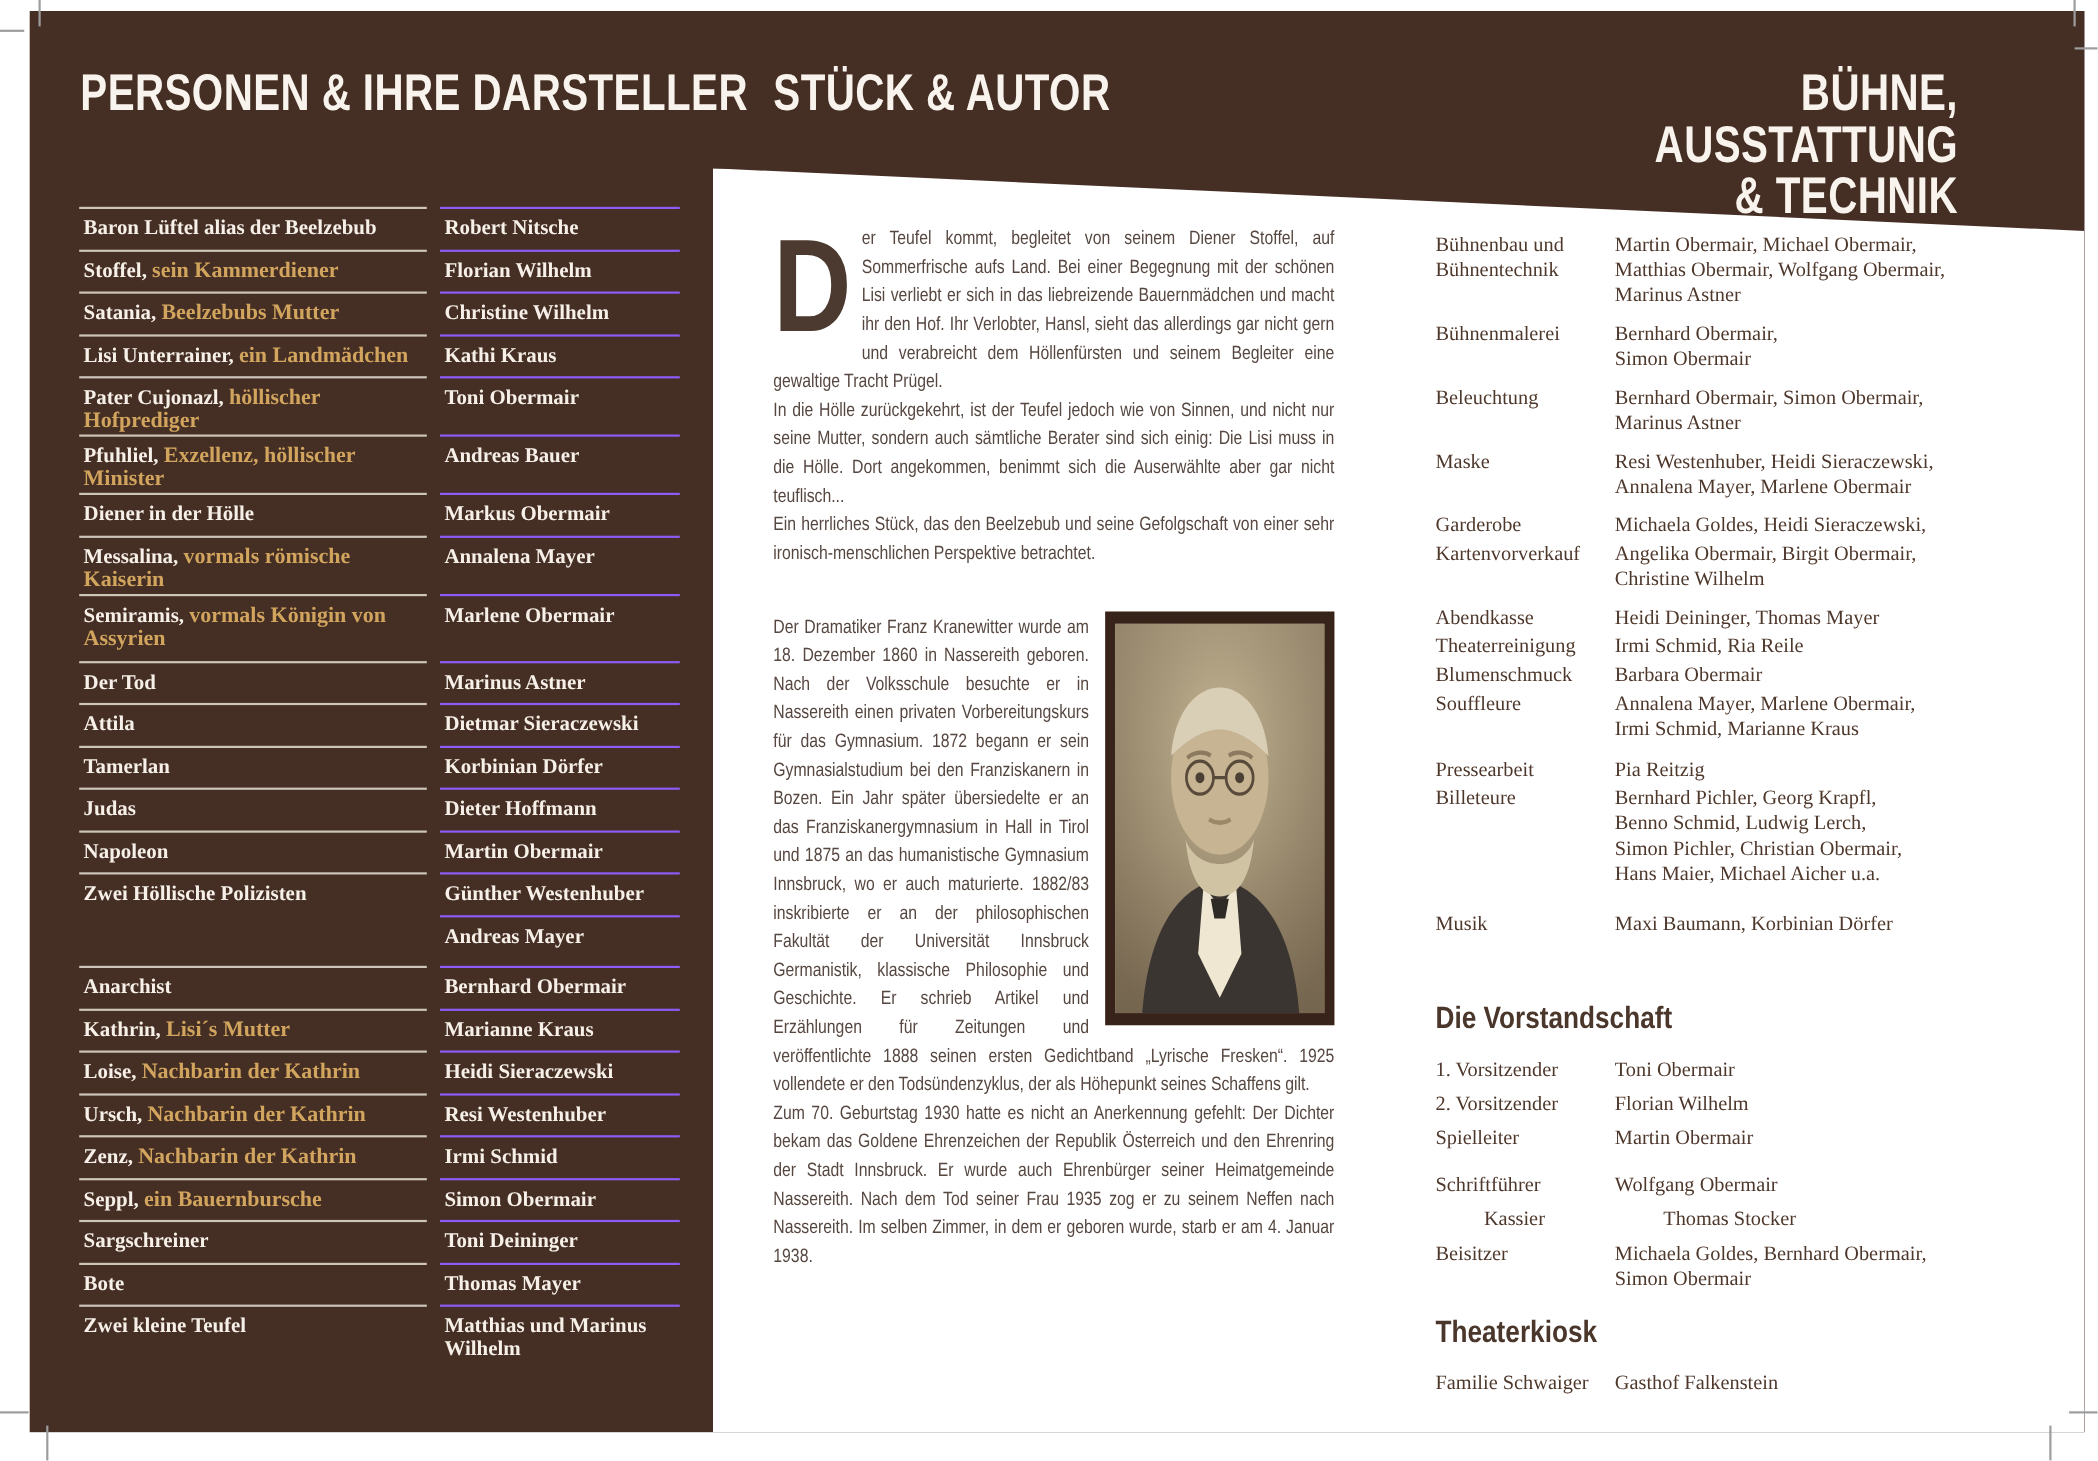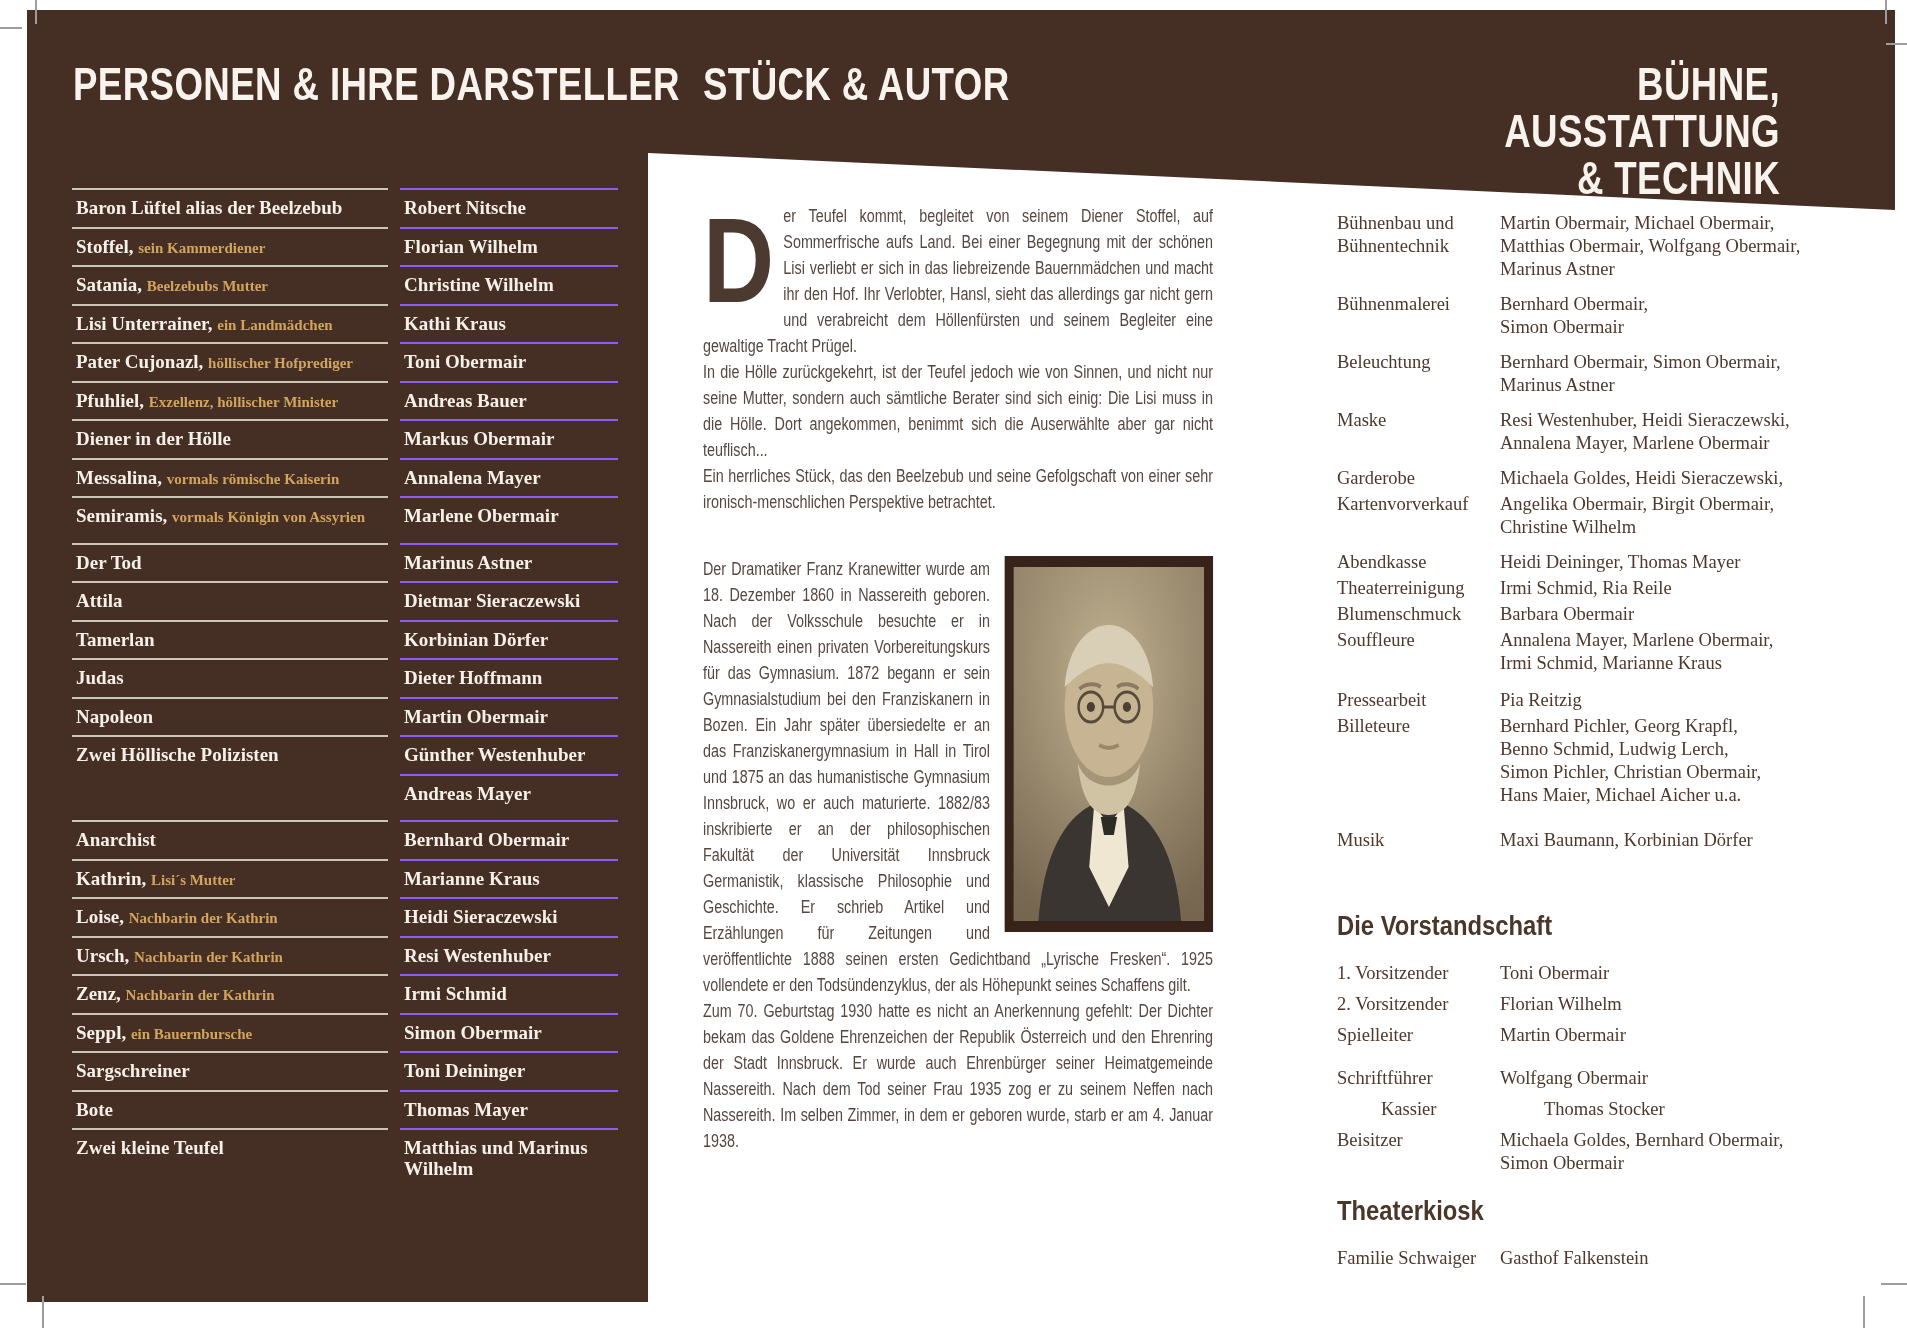--- a/index.html
+++ b/index.html
@@ -23,35 +23,35 @@
   .cast-table { position:absolute; left:72px; top:188px; width:546px;
                 font-family:"Liberation Serif", serif; font-weight:bold; color:#f6f0e8; }
   .cast-group { margin-top:0; }
   .cast-group + .cast-group { margin-top:8px; }
   .cast-row { display:flex; min-height:38.5px; box-sizing:border-box; }
   .cast-role { width:316px; box-sizing:border-box; border-top:2px solid #cdc5ba; padding:7px 8px 2px 4px;
                font-size:19px; line-height:21px; }
   .cast-actor { flex:1; margin-left:12px; box-sizing:border-box; border-top:2px solid #8b5cf6;
                 padding:7px 0 2px 4px; font-size:19px; line-height:21px; }
   .cast-row.continuation .cast-role { border-top:none; }
-  .role-desc { color:#d2a55e; font-size:15px; }
+  .role-desc { color:#d2a55e; font-size:20px; }
 
   
   .mid-text { position:absolute; left:703px; width:622px; transform:scaleX(0.82); transform-origin:0 0;
               color:#564740; font-size:17.5px; line-height:26px; text-align:justify; white-space:pre-line; }
   .synopsis { top:203px; }
   .bio { top:556px; }
   .dropcap { float:left; width:92px; font-size:120px; line-height:98px; font-weight:600;
              color:#4c3a30; margin:8px 6px 0 0; }
   .photo-frame { float:right; width:254px; height:376px; box-sizing:border-box; border:11px solid #38231a;
                  margin:0 0 10px 18px; background:#a99878; }
   .photo-frame svg { display:block; width:100%; height:100%; }
 
   
-  .credits { position:absolute; left:1337px; top:212px; width:565px;
+  .credits { position:absolute; left:1305px; top:212px; width:565px;
              font-family:"Liberation Serif", serif; color:#4e372b; font-size:18.5px; line-height:23px; }
   .credit-row { display:flex; margin-bottom:12px; }
   .credit-row.tight { margin-bottom:3px; }
   .credit-row.gap-top { margin-top:14px; }
   .credit-row.gap-top-lg { margin-top:22px; }
   .credit-label { width:163px; flex:none; white-space:pre-line; }
   .credit-value { flex:1; white-space:pre-line; }
   .section-heading { font-family:"Liberation Sans", sans-serif; font-weight:700; font-size:28px; line-height:32px;
                      color:#4a362a; transform:scaleX(0.85); transform-origin:0 50%; white-space:nowrap;
                      margin:58px 0 20px 0; }

